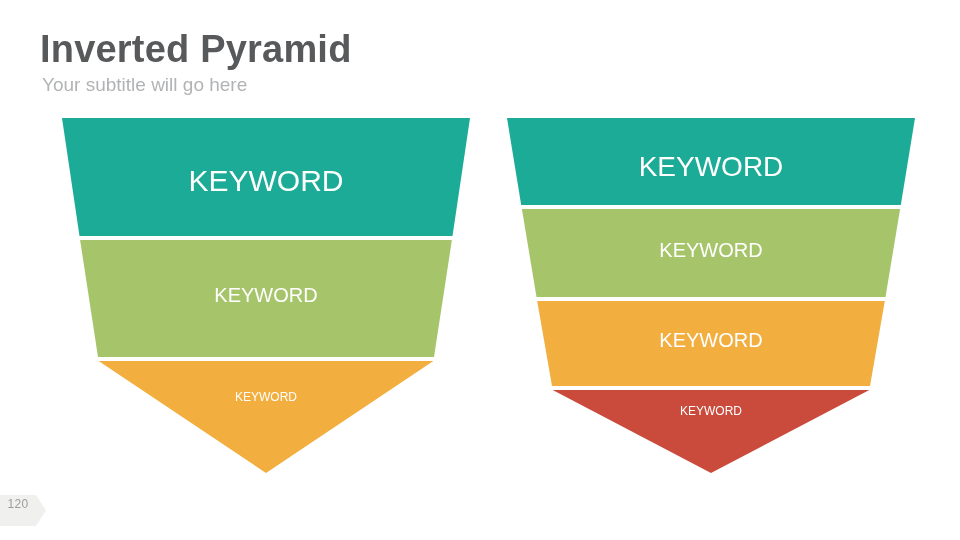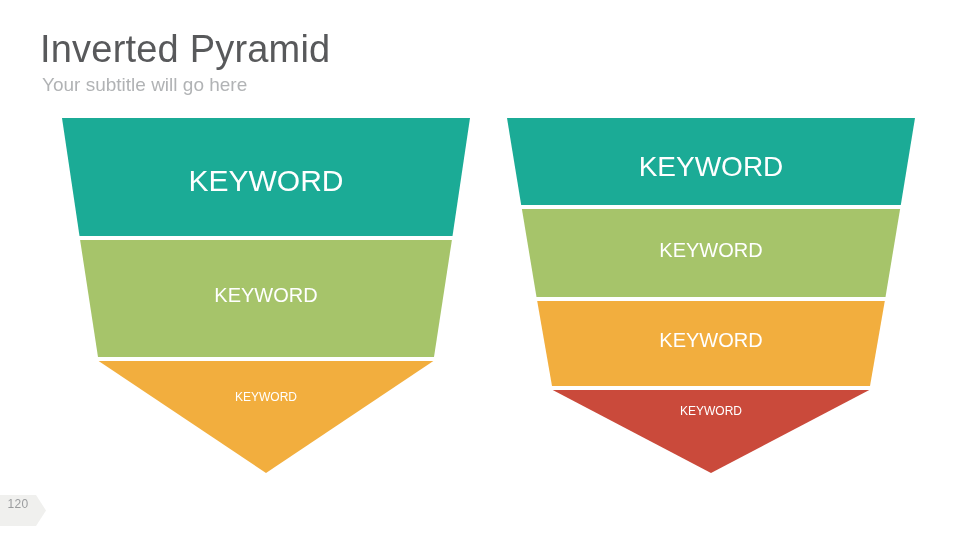--- a/index.html
+++ b/index.html
@@ -24,21 +24,21 @@
   
   .header {
     position: absolute;
     left: 40px;
     top: 26px;
     width: 700px;
   }
   .slide-title {
     font-family: "Liberation Sans", sans-serif;
     font-size: 38px;
-    font-weight: 400;
+    font-weight: 700;
     color: #58595b;
     letter-spacing: 0.2px;
     line-height: 46px;
     margin: 0;
     white-space: nowrap;
   }
   .slide-subtitle {
     font-family: "Liberation Sans", sans-serif;
     font-size: 19px;
     font-weight: 400;

